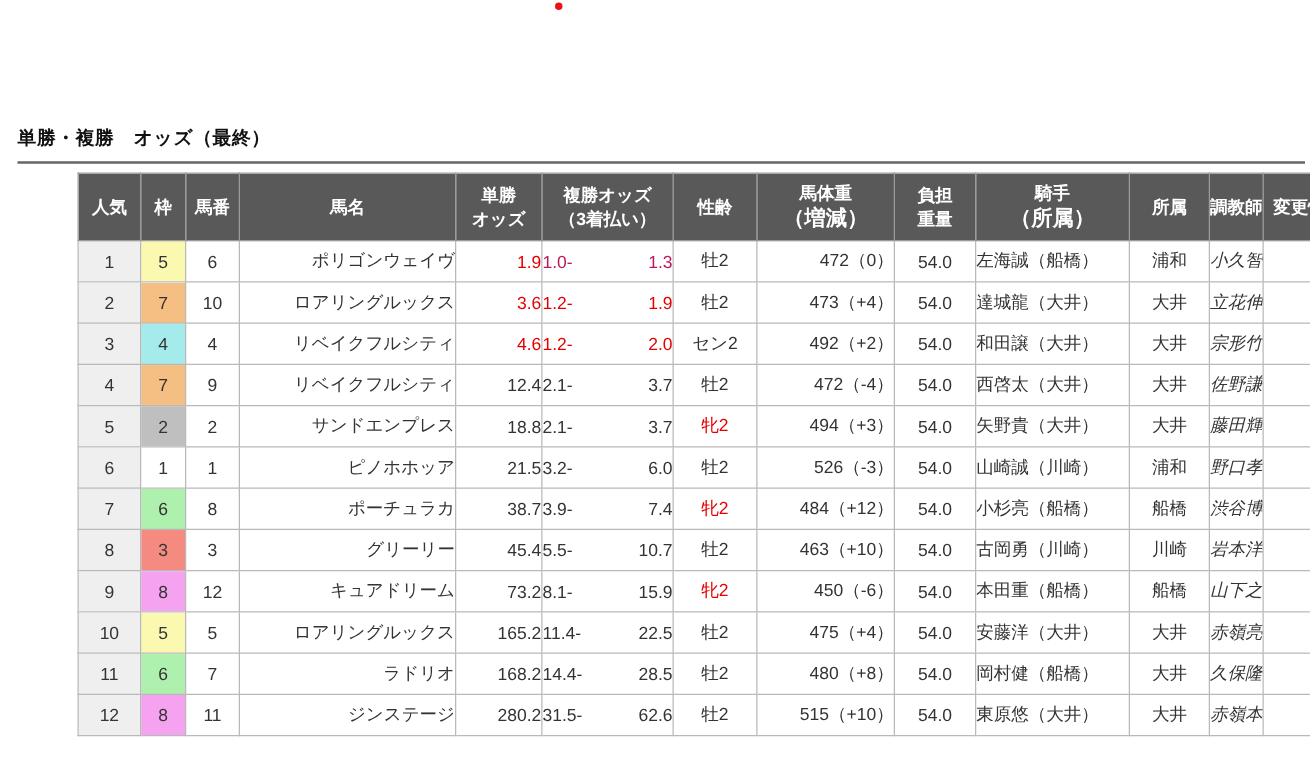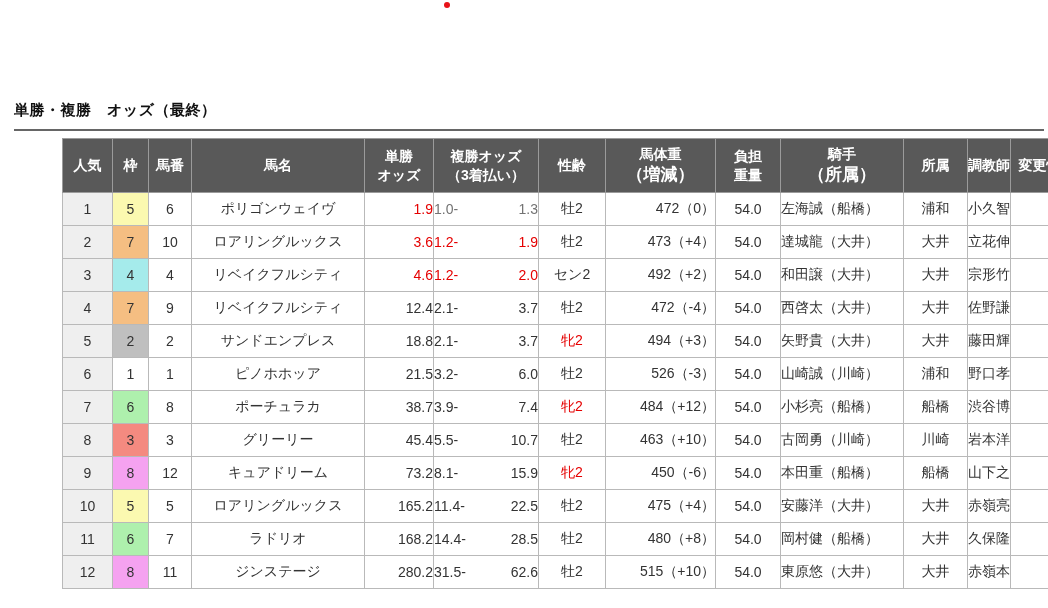--- a/index.html
+++ b/index.html
@@ -47,30 +47,30 @@
   table.odds-table td {
     border: 1px solid #b9b9b9;
     height: 32px; padding: 0;
     vertical-align: middle;
     background: #ffffff;
     white-space: nowrap; overflow: hidden;
   }
   td.c-rank   { text-align: center; background: #efefef !important; }
   td.c-waku   { text-align: center; }
   td.c-num    { text-align: center; }
-  td.c-name   { text-align: center; padding-left: 8px; }
+  td.c-name   { text-align: right; padding-left: 8px; }
   td.c-win    { text-align: right; padding-right: 12px; }
   td.c-place  { padding: 0 10px; }
   td.c-place .place-wrap { display: flex; justify-content: space-between; }
   td.c-sex    { text-align: center; }
   td.c-weight { text-align: right; padding-left: 10px; }
   td.c-load   { text-align: center; }
   td.c-jockey { text-align: left; padding-left: 8px; }
   td.c-aff    { text-align: center; }
-  td.c-trainer{ text-align: center; }
+  td.c-trainer{ text-align: center; font-style: italic; }
   td.c-change { text-align: center; }
 </style>
 </head>
 <body>
 
 <div class="page">
 
   <div class="red-dot" style="background: rgb(232, 18, 25);"></div>
 
   <div class="page-title">単勝・複勝　オッズ（最終）</div>
@@ -124,21 +124,21 @@
         <th>変更情報</th>
       </tr>
     </thead>
     <tbody>
         <tr>
       <td class="c-rank">1</td>
       <td class="c-waku" style="background: rgb(251, 249, 176);">5</td>
       <td class="c-num">6</td>
       <td class="c-name">ポリゴンウェイヴ</td>
       <td class="c-win" style="color: rgb(229, 0, 0);">1.9</td>
-      <td class="c-place" style="color: #737373;">
+      <td class="c-place" style="color: #be185d;">
         <div class="place-wrap">
           <span>1.0-</span>
           <span>1.3</span>
         </div>
       </td>
       <td class="c-sex">牡2</td>
       <td class="c-weight">472（0）</td>
       <td class="c-load">54.0</td>
       <td class="c-jockey">左海誠（船橋）</td>
       <td class="c-aff">浦和</td>

